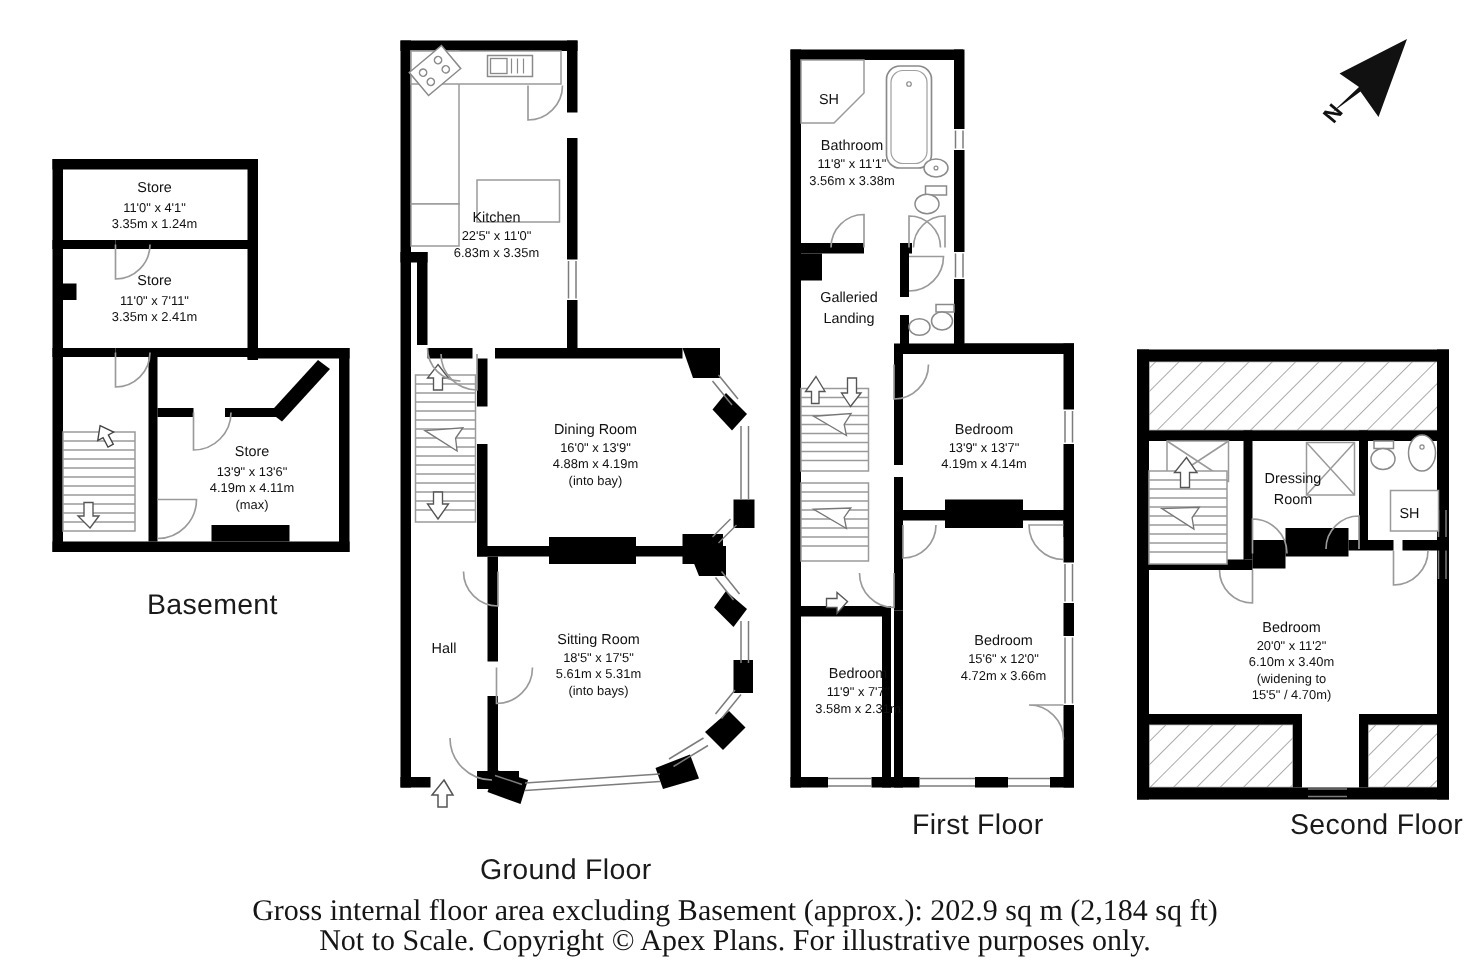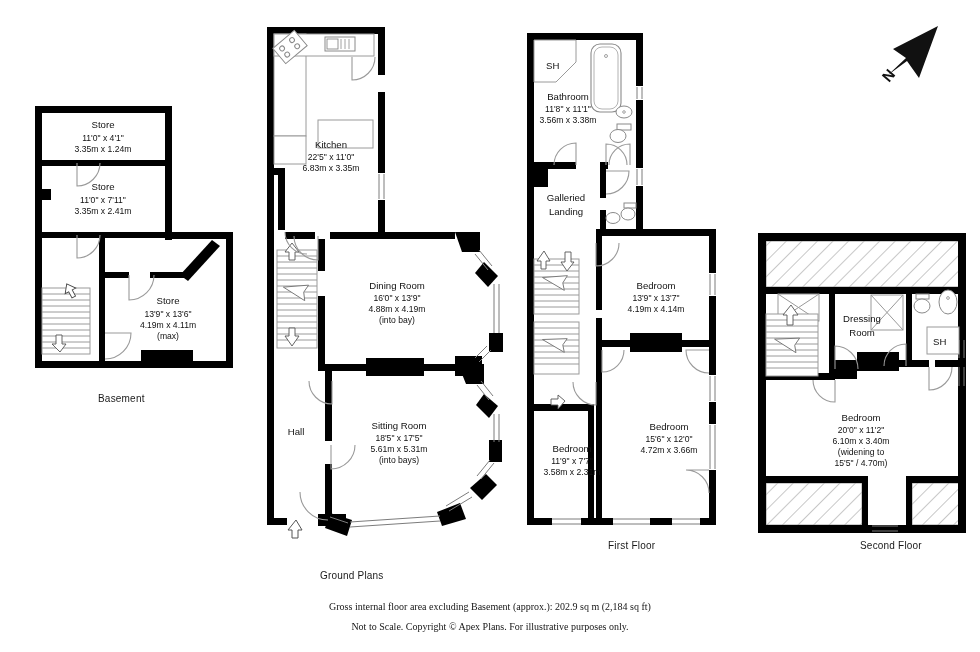--- a/index.html
+++ b/index.html
@@ -6,31 +6,31 @@
   html,body{margin:0;padding:0;background:#ffffff;}
   body{
     width:980px;height:652px;position:relative;overflow:hidden;
     font-family:"Liberation Sans", sans-serif;
     color:#000;
   }
   #plan{position:absolute;left:0;top:0;width:980px;height:652px;}
   .floor-label{
     position:absolute;
     font-family:"Liberation Sans", sans-serif;
-    font-size:10px;
+    font-size:19px;
     color:#1a1a1a;
     white-space:nowrap;
     letter-spacing:.2px;
   }
   .footer{
     position:absolute;
     left:0;right:0;
     text-align:center;
     font-family:"Liberation Serif", serif;
-    font-size:10px;
+    font-size:20px;
     color:#151515;
     line-height:20px;
     white-space:nowrap;
   }
   .footer-1{top:597px;}
   .footer-2{top:617px;}
   svg text{ font-family:"Liberation Sans", sans-serif; fill:#111; }
   .rn{ font-size:9.6px; }
   .rd{ font-size:8.6px; }
   .sh{ font-size:9.6px; }
@@ -522,18 +522,18 @@
     </g>
   </g>
 
   <g>
     <polygon points="938,26 919,78 907,61 888,75 906,58 893,49" fill="#111111"></polygon>
     <text x="889" y="83" font-size="15" font-weight="600" fill="#111" transform="rotate(-50 889 83)">N</text>
   </g>
 </svg>
 
 <div class="floor-label" style="left:98px;top:393px;">Basement</div>
-<div class="floor-label" style="left:320px;top:570px;">Ground Plans</div>
+<div class="floor-label" style="left:320px;top:570px;">Ground Floor</div>
 <div class="floor-label" style="left:608px;top:540px;">First Floor</div>
 <div class="floor-label" style="left:812px;top:540px;margin-left:48px;">Second Floor</div>
 
 <div class="footer footer-1">Gross internal floor area excluding Basement (approx.): 202.9 sq m (2,184 sq ft)</div>
 <div class="footer footer-2">Not to Scale. Copyright © Apex Plans. For illustrative purposes only.</div>
 
 </body></html>

